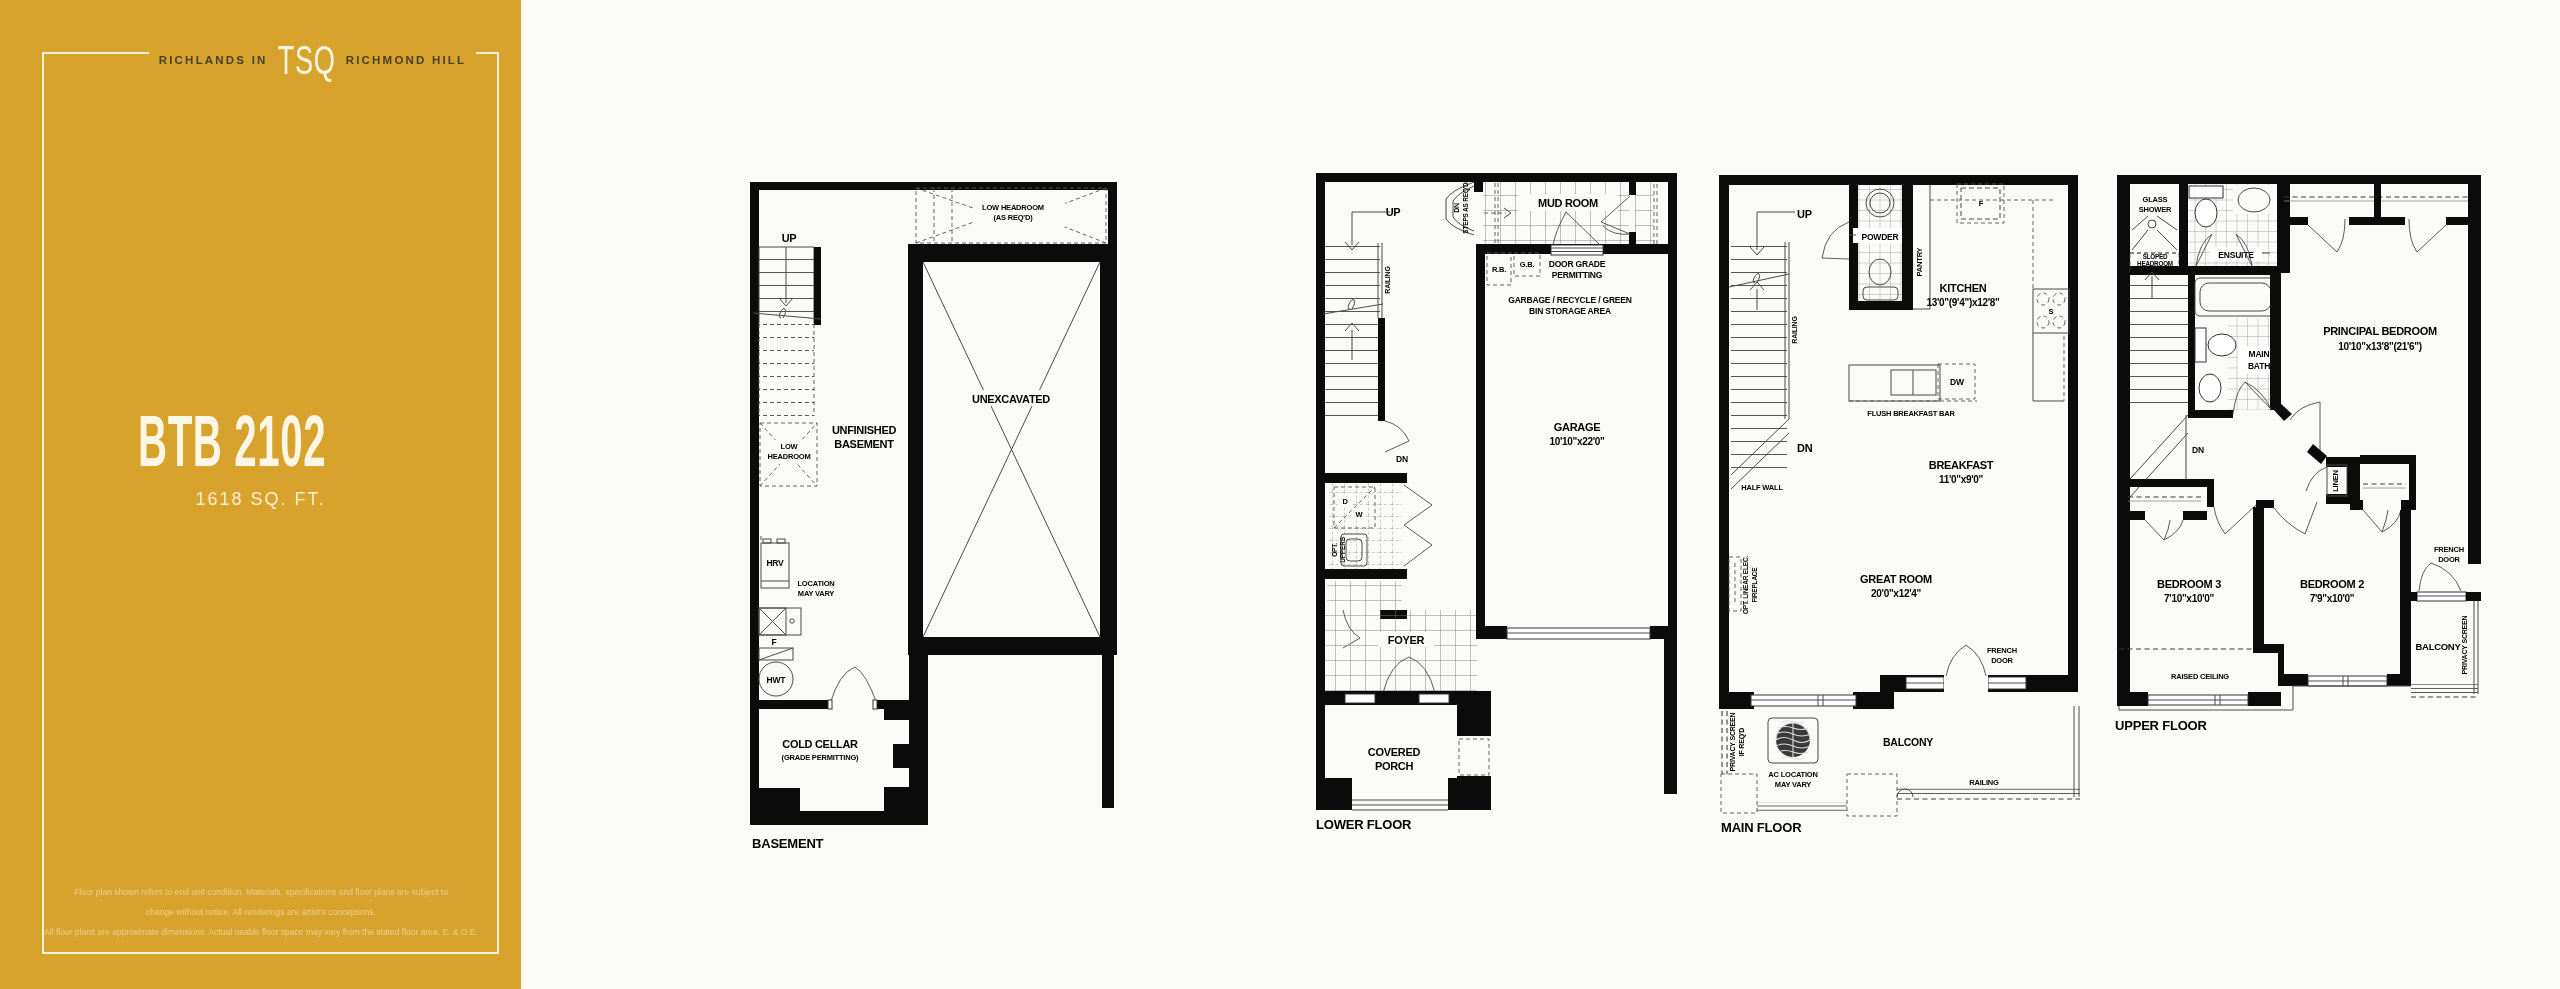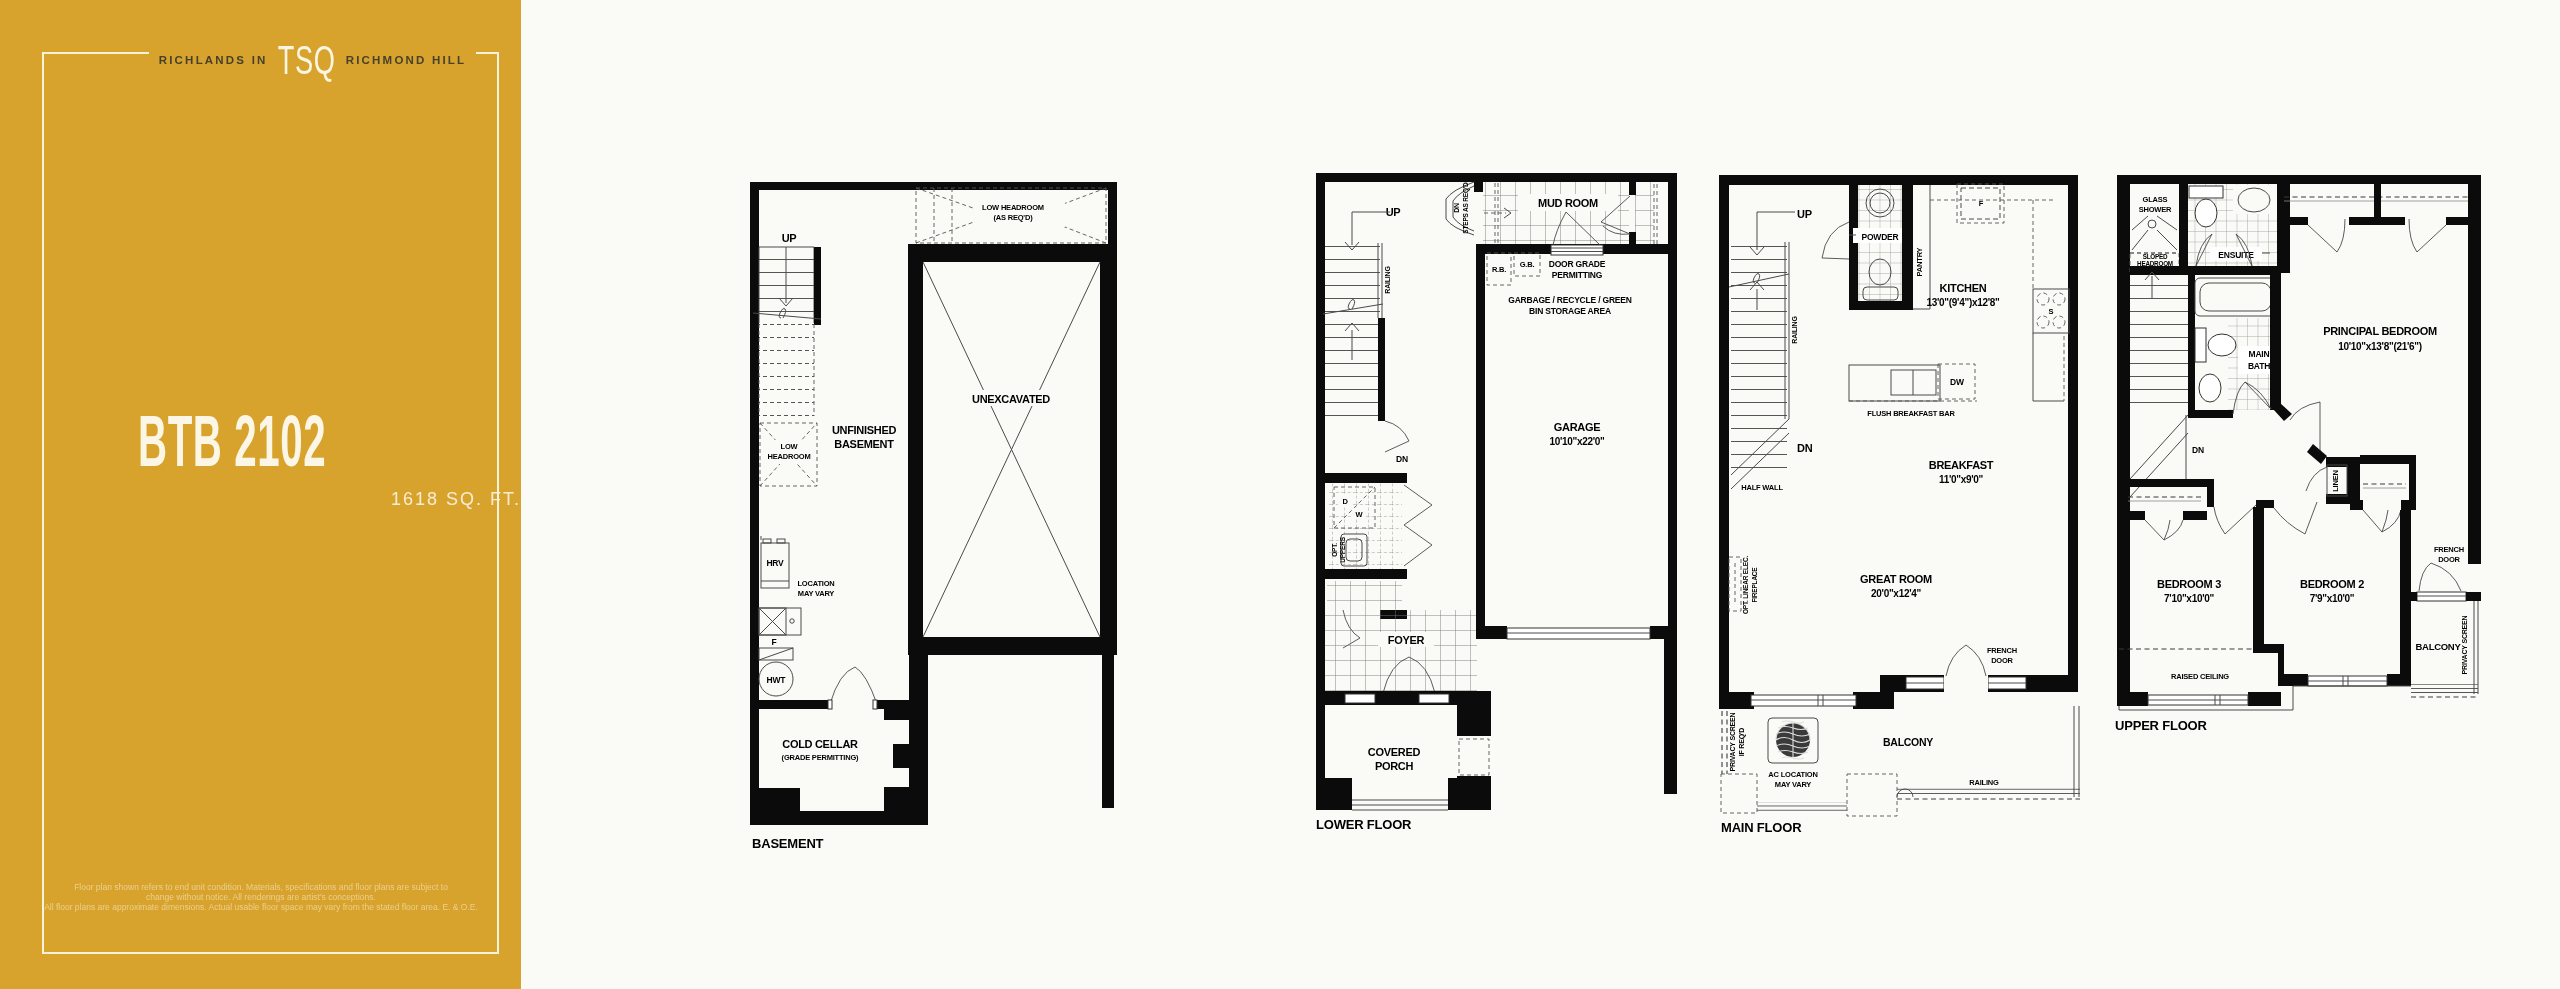--- a/index.html
+++ b/index.html
@@ -4,22 +4,22 @@
 html,body{margin:0;padding:0;background:#fafaf7;}
 #page{position:relative;width:2560px;height:989px;background:#fafaf7;overflow:hidden;font-family:"Liberation Sans",sans-serif;}
 #sidebar{position:absolute;left:0;top:0;width:521px;height:989px;background:#d8a32c;}
 #frame{position:absolute;left:42px;top:52px;width:453px;height:898px;border:2px solid #faf3dc;}
 #hdr{position:absolute;left:0;top:40px;width:625px;text-align:center;}
 #hdrline{display:inline-block;background:#d8a32c;padding:0 10px;white-space:nowrap;}
 .hsm{font-size:11.5px;font-weight:bold;letter-spacing:2.2px;color:#46402c;vertical-align:middle;}
 #tsq{display:inline-block;font-size:40px;font-weight:normal;color:#fbf5e3;transform:scaleX(.68);transform-origin:center;margin:0 -8px;vertical-align:middle;letter-spacing:1px;line-height:40px;}
 #title{position:absolute;left:0;top:400px;width:464px;text-align:center;font-size:72px;font-weight:bold;color:#fbf6e6;}
 #title span{display:inline-block;transform:scaleX(.56);transform-origin:center;letter-spacing:1px;white-space:nowrap;}
-#sqft{position:absolute;left:0;top:489px;width:521px;text-align:right;font-size:18px;color:#f6eed4;letter-spacing:2px;}
-#disc{position:absolute;left:11px;top:882px;width:500px;text-align:center;font-size:8.5px;line-height:10px;color:rgba(250,243,220,.55);white-space:nowrap;}
+#sqft{position:absolute;left:0;top:489px;width:521px;text-align:center;font-size:18px;color:#f6eed4;letter-spacing:2px;}
+#disc{position:absolute;left:11px;top:882px;width:500px;text-align:center;font-size:8.5px;line-height:20px;color:rgba(250,243,220,.55);white-space:nowrap;}
 svg{position:absolute;left:0;top:0;}
 text{font-family:"Liberation Sans",sans-serif;fill:#000;font-weight:bold;}
 .r{font-size:11px;text-anchor:middle;letter-spacing:-.3px;}
 .d{font-size:10px;text-anchor:middle;letter-spacing:-.3px;}
 .s{font-size:8.5px;text-anchor:middle;letter-spacing:-.2px;}
 .t{font-size:7.5px;text-anchor:middle;letter-spacing:-.2px;}
 .fl{font-size:13px;text-anchor:start;letter-spacing:-.2px;}
 .w{fill:#0b0b0b;}
 .ln{stroke:#4a4a4a;stroke-width:1;fill:none;}
 .lt{stroke:#8a8a8a;stroke-width:.8;fill:none;}

